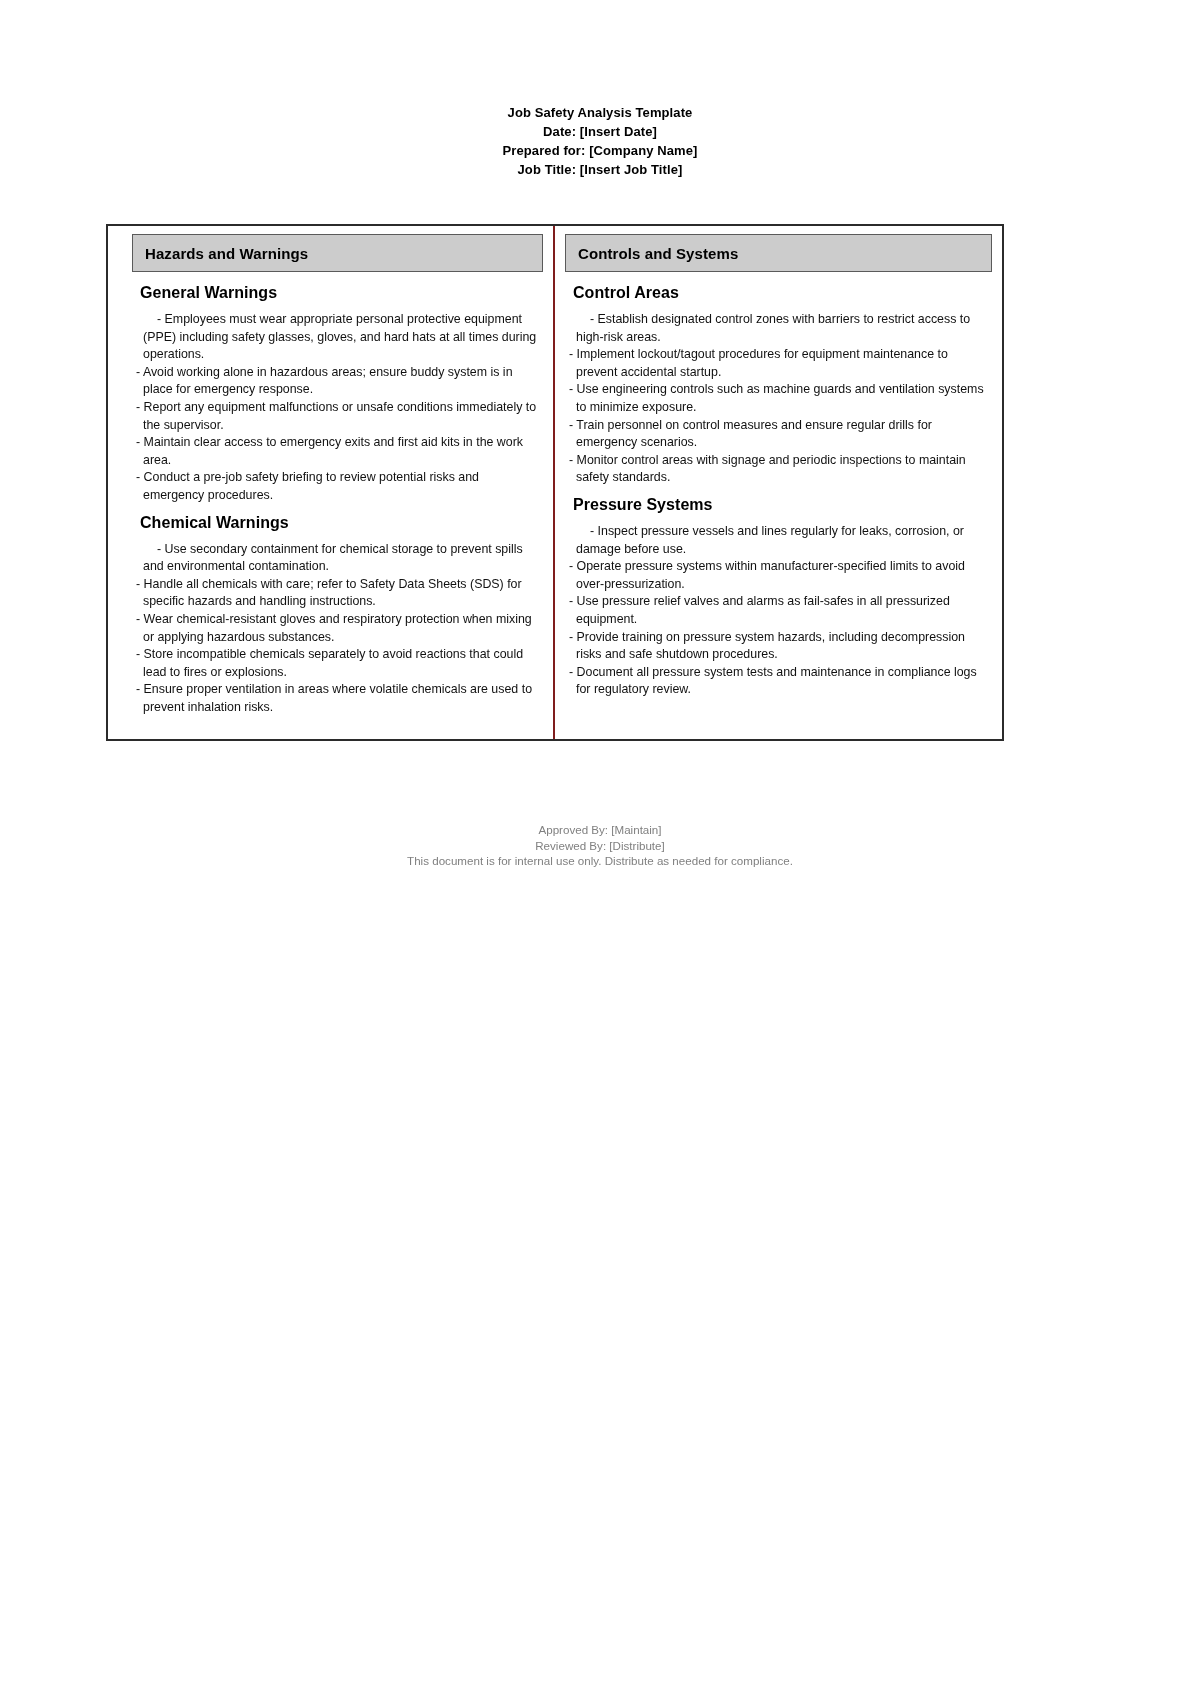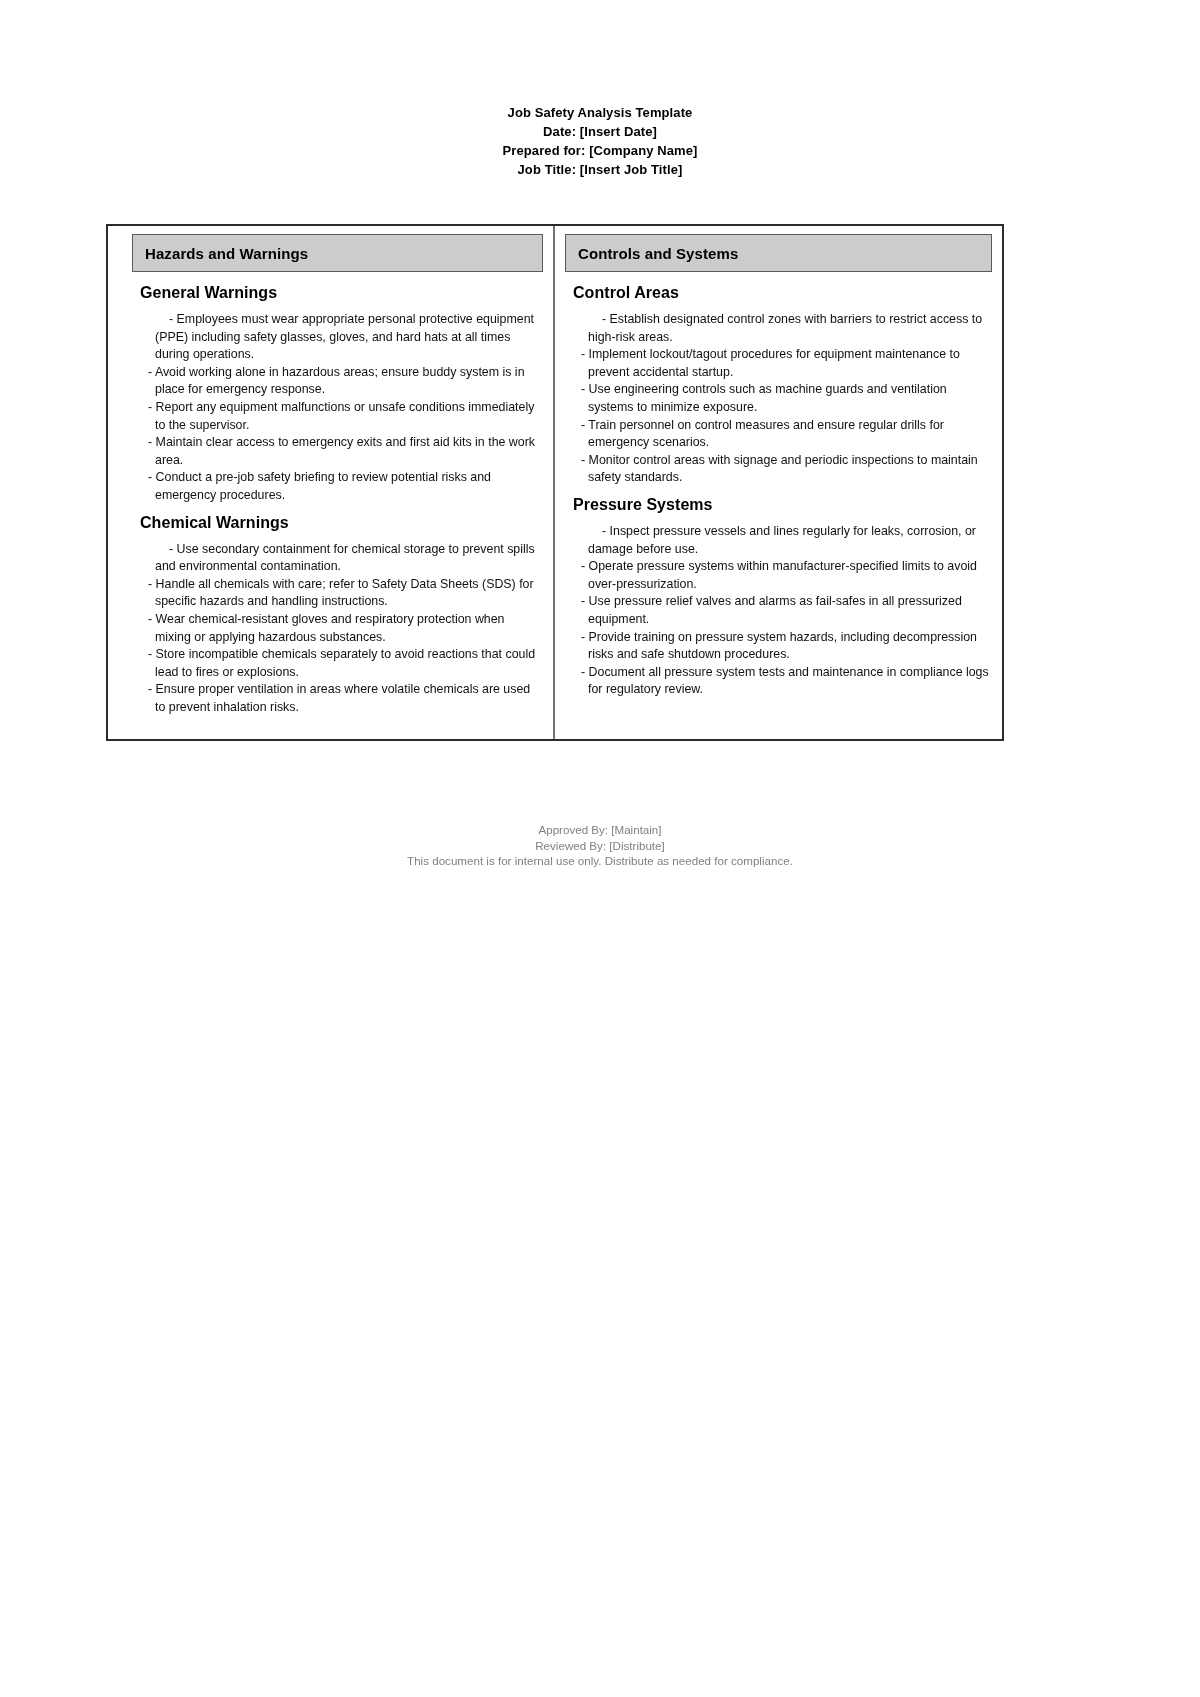--- a/index.html
+++ b/index.html
@@ -46,21 +46,21 @@
     background: #fff;
     display: flex;
     align-items: stretch;
   }
   .col {
     box-sizing: border-box;
     width: 50%;
     padding: 8px 10px 14px 10px;
   }
   .col-left {
-    border-right: 2px solid #737373;
+    border-right: 2px solid #7f1d1d;
     padding-left: 24px;
   }
 
   .col-head {
     background: #cccccc;
     border: 1.5px solid #5a5a5a;
     box-sizing: border-box;
     height: 38px;
     display: flex;
     align-items: center;
@@ -89,21 +89,21 @@
     margin: 0 0 9px 0;
     padding: 0;
     list-style: none;
   }
   .bullets li {
     font-size: 12.4px;
     line-height: 17.6px;
     color: #111;
     text-indent: -7px;
     padding-left: 7px;
-    margin-left: 16px;
+    margin-left: 4px;
     margin-right: 2px;
   }
   .bullets li:first-child {
     text-indent: 14px;
   }
 
   
   .doc-footer {
     position: absolute;
     left: 0;

